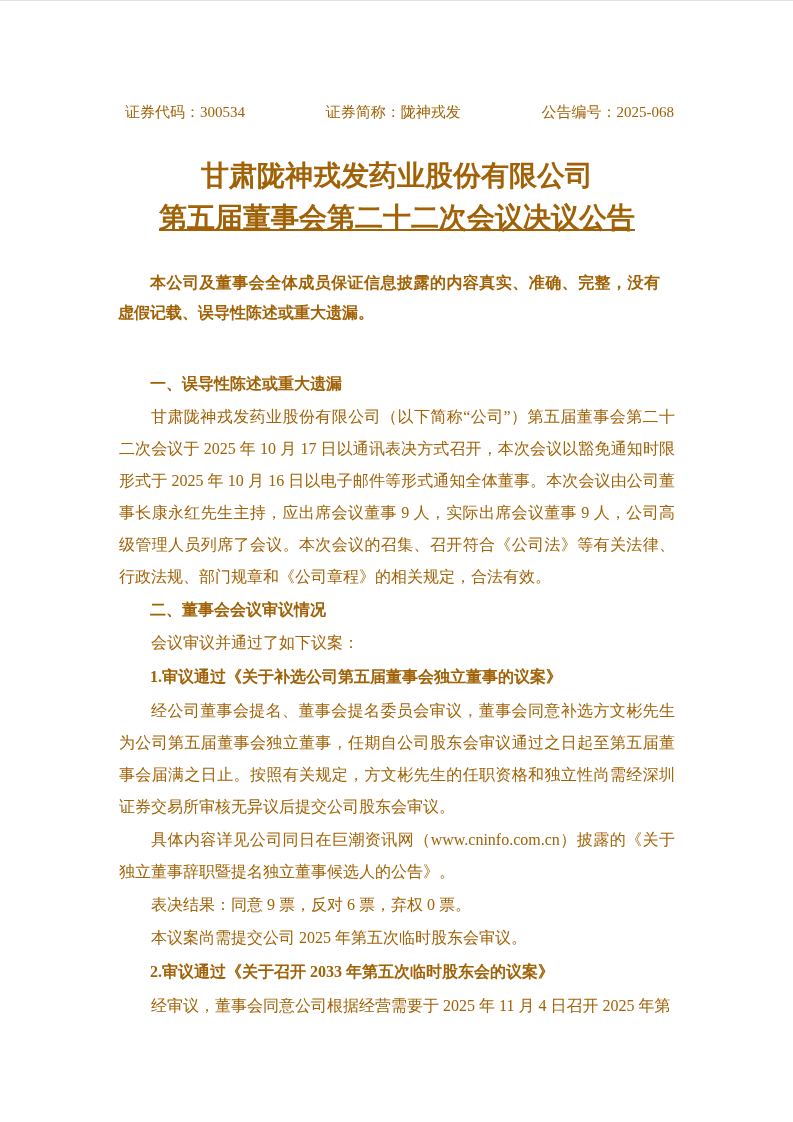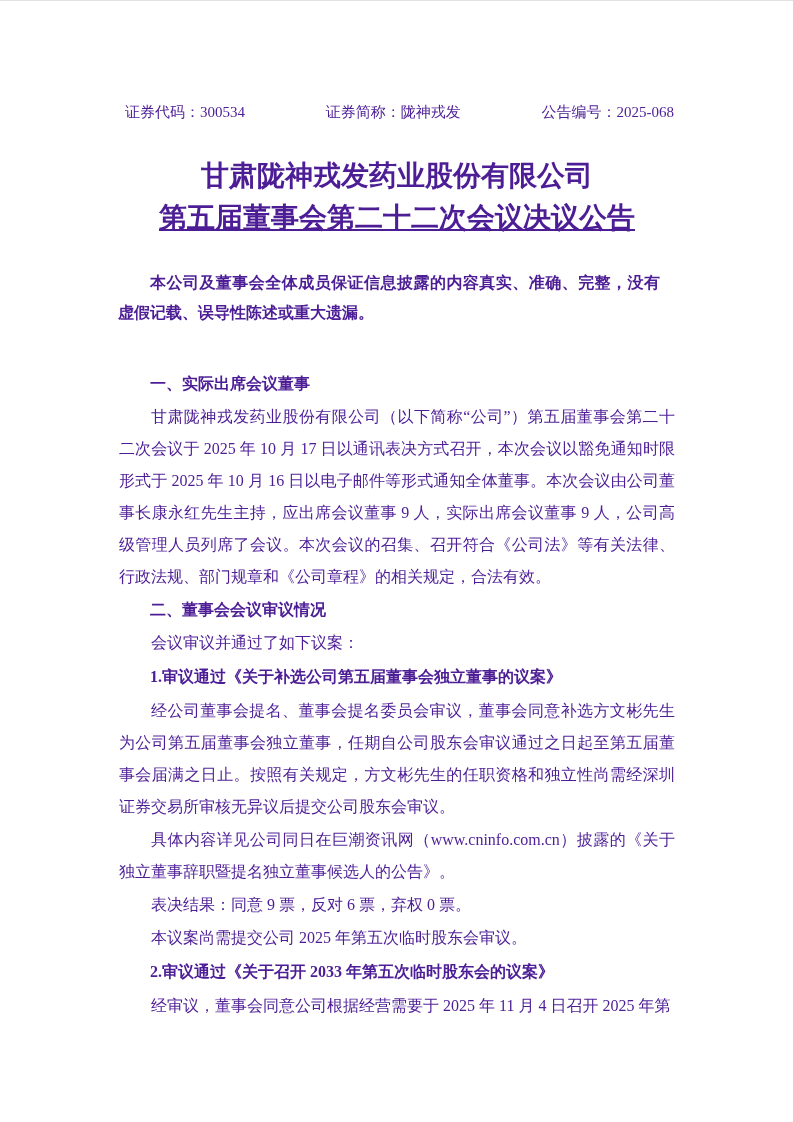--- a/index.html
+++ b/index.html
@@ -8,21 +8,21 @@
     background: #ffffff;
   }
   .page {
     position: relative;
     width: 793px;
     height: 1122px;
     background: #ffffff;
     box-sizing: border-box;
     border-top: 1px solid #e2e2e2;
     font-family: "Liberation Serif", "DejaVu Serif", serif;
-    color: #4c1d95;
+    color: #a16207;
     overflow: hidden;
   }
   .content {
     position: absolute;
     left: 118px;
     top: 0;
     width: 558px;
   }
   .doc-header {
     display: flex;
@@ -84,21 +84,21 @@
       <span>证券代码：300534</span>
       <span>证券简称：陇神戎发</span>
       <span>公告编号：2025-068</span>
     </div>
 
     <h1 class="title title-company">甘肃陇神戎发药业股份有限公司</h1>
     <h1 class="title title-meeting">第五届董事会第二十二次会议决议公告</h1>
 
     <p class="disclaimer">本公司及董事会全体成员保证信息披露的内容真实、准确、完整，没有虚假记载、误导性陈述或重大遗漏。</p>
 
-    <p class="section-heading first-section">一、实际出席会议董事</p>
+    <p class="section-heading first-section">一、误导性陈述或重大遗漏</p>
     <p class="para">甘肃陇神戎发药业股份有限公司（以下简称“公司”）第五届董事会第二十二次会议于 2025 年 10 月 17 日以通讯表决方式召开，本次会议以豁免通知时限形式于 2025 年 10 月 16 日以电子邮件等形式通知全体董事。本次会议由公司董事长康永红先生主持，应出席会议董事 9 人，实际出席会议董事 9 人，公司高级管理人员列席了会议。本次会议的召集、召开符合《公司法》等有关法律、行政法规、部门规章和《公司章程》的相关规定，合法有效。</p>
 
     <p class="section-heading">二、董事会会议审议情况</p>
     <p class="para">会议审议并通过了如下议案：</p>
 
     <p class="item-heading">1.审议通过《关于补选公司第五届董事会独立董事的议案》</p>
     <p class="para">经公司董事会提名、董事会提名委员会审议，董事会同意补选方文彬先生为公司第五届董事会独立董事，任期自公司股东会审议通过之日起至第五届董事会届满之日止。按照有关规定，方文彬先生的任职资格和独立性尚需经深圳证券交易所审核无异议后提交公司股东会审议。</p>
     <p class="para">具体内容详见公司同日在巨潮资讯网（www.cninfo.com.cn）披露的《关于独立董事辞职暨提名独立董事候选人的公告》。</p>
     <p class="para">表决结果：同意 9 票，反对 6 票，弃权 0 票。</p>
     <p class="para">本议案尚需提交公司 2025 年第五次临时股东会审议。</p>

